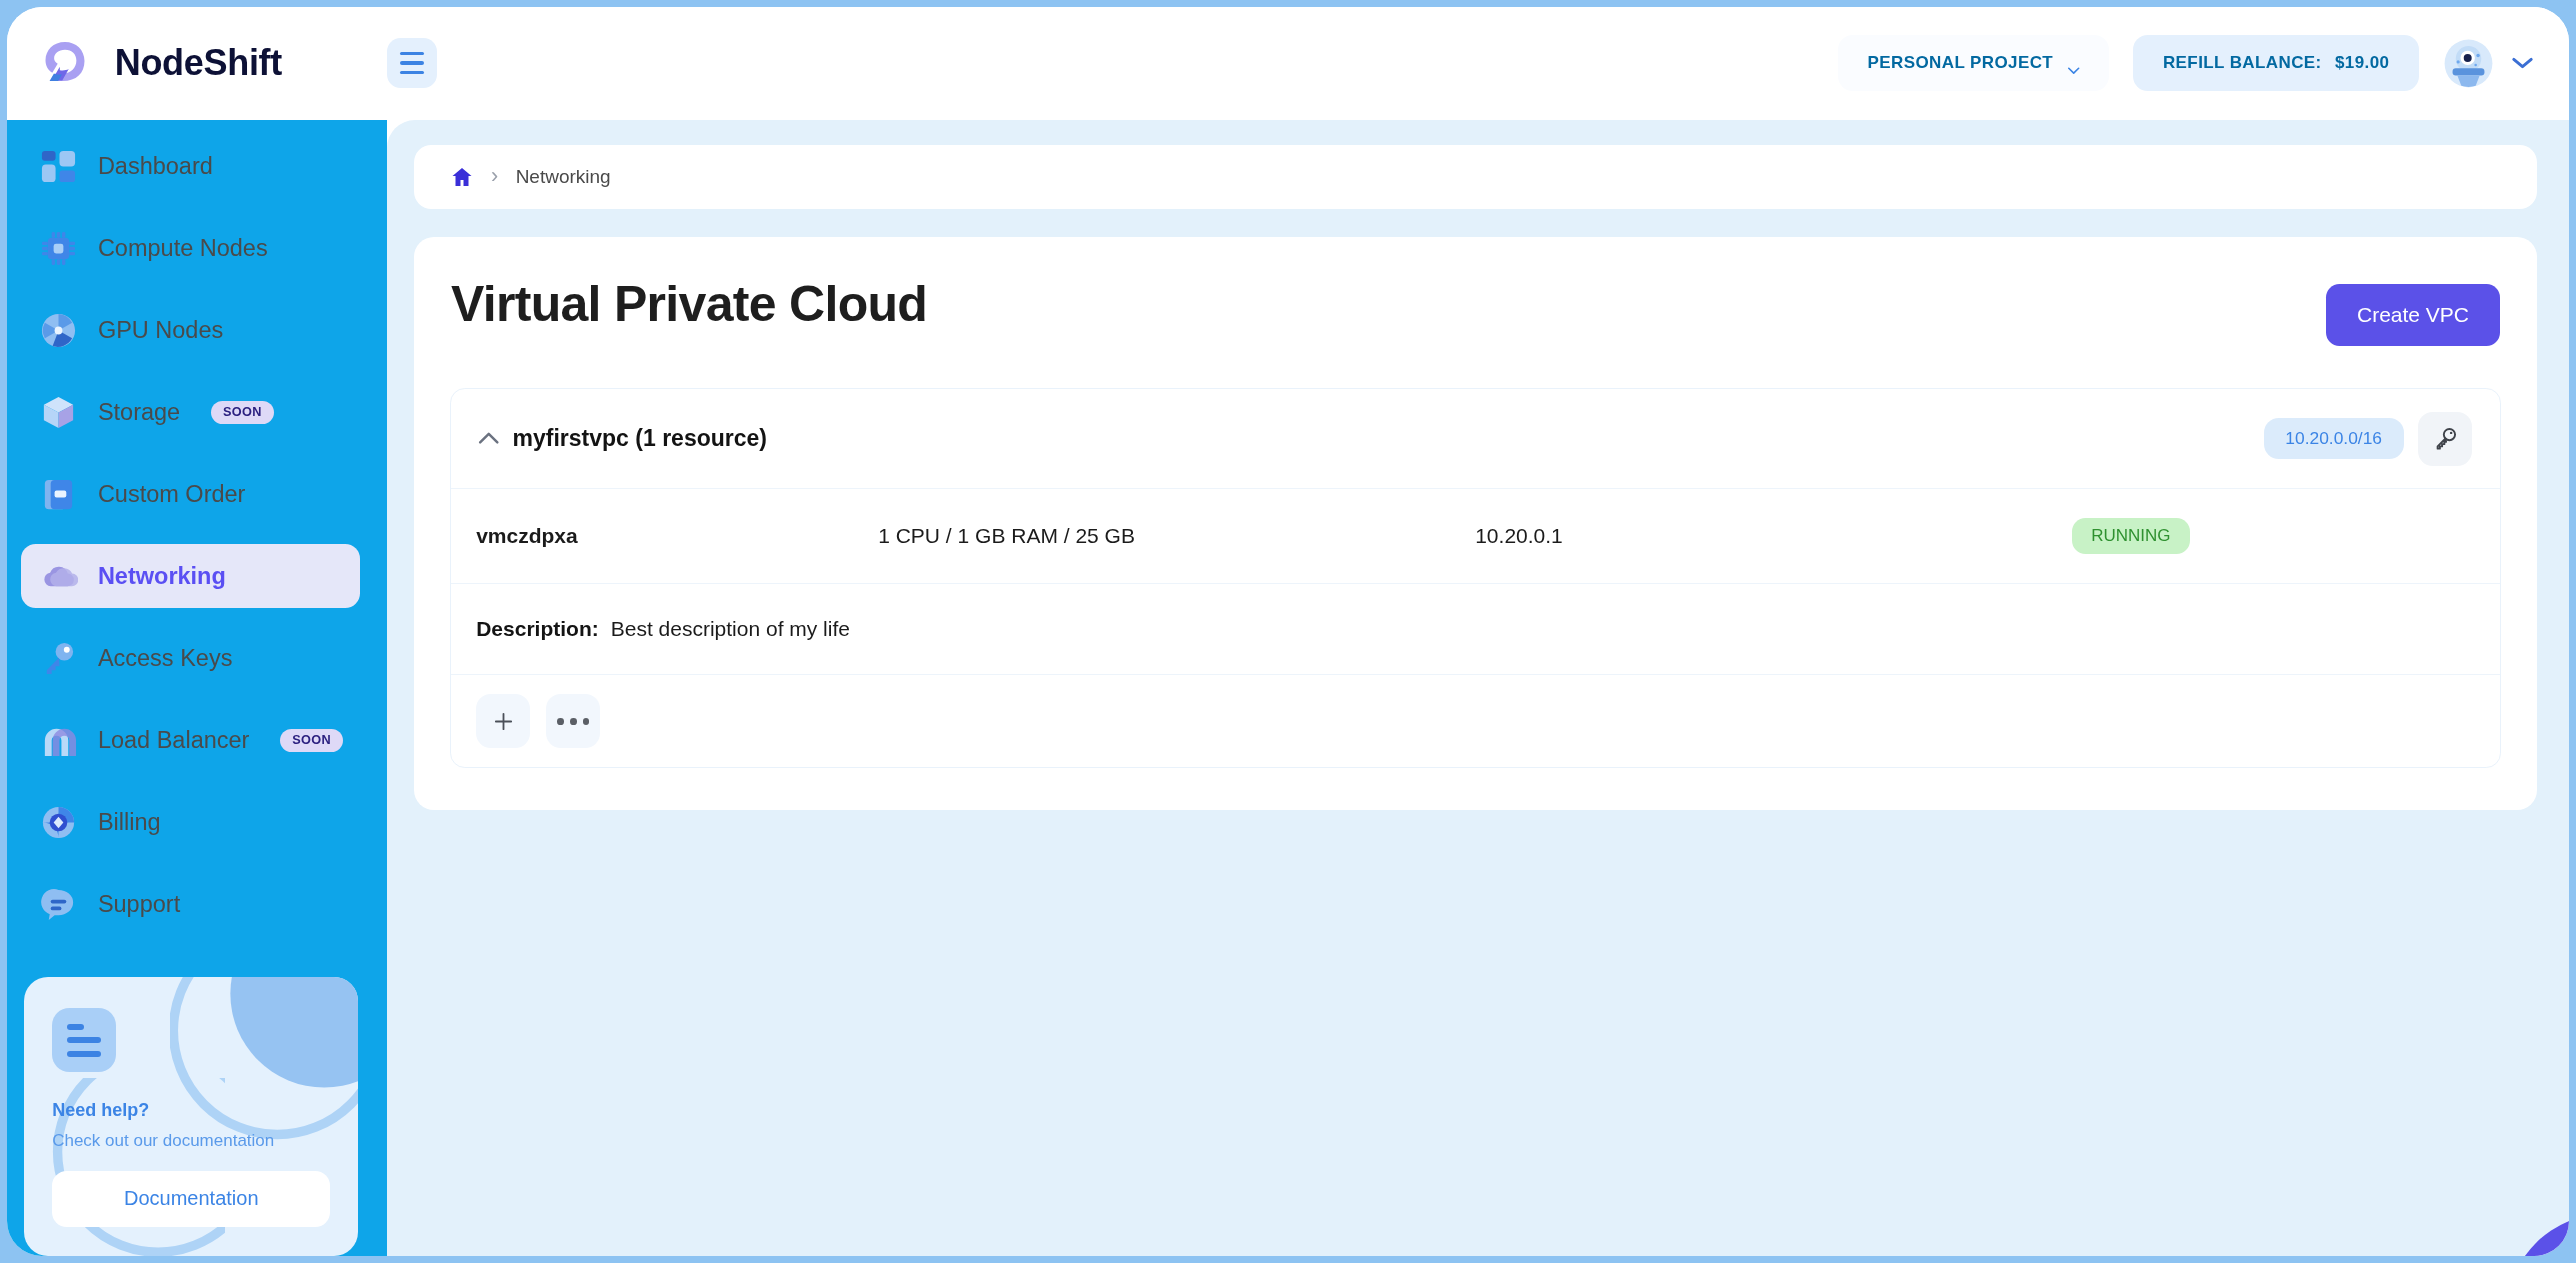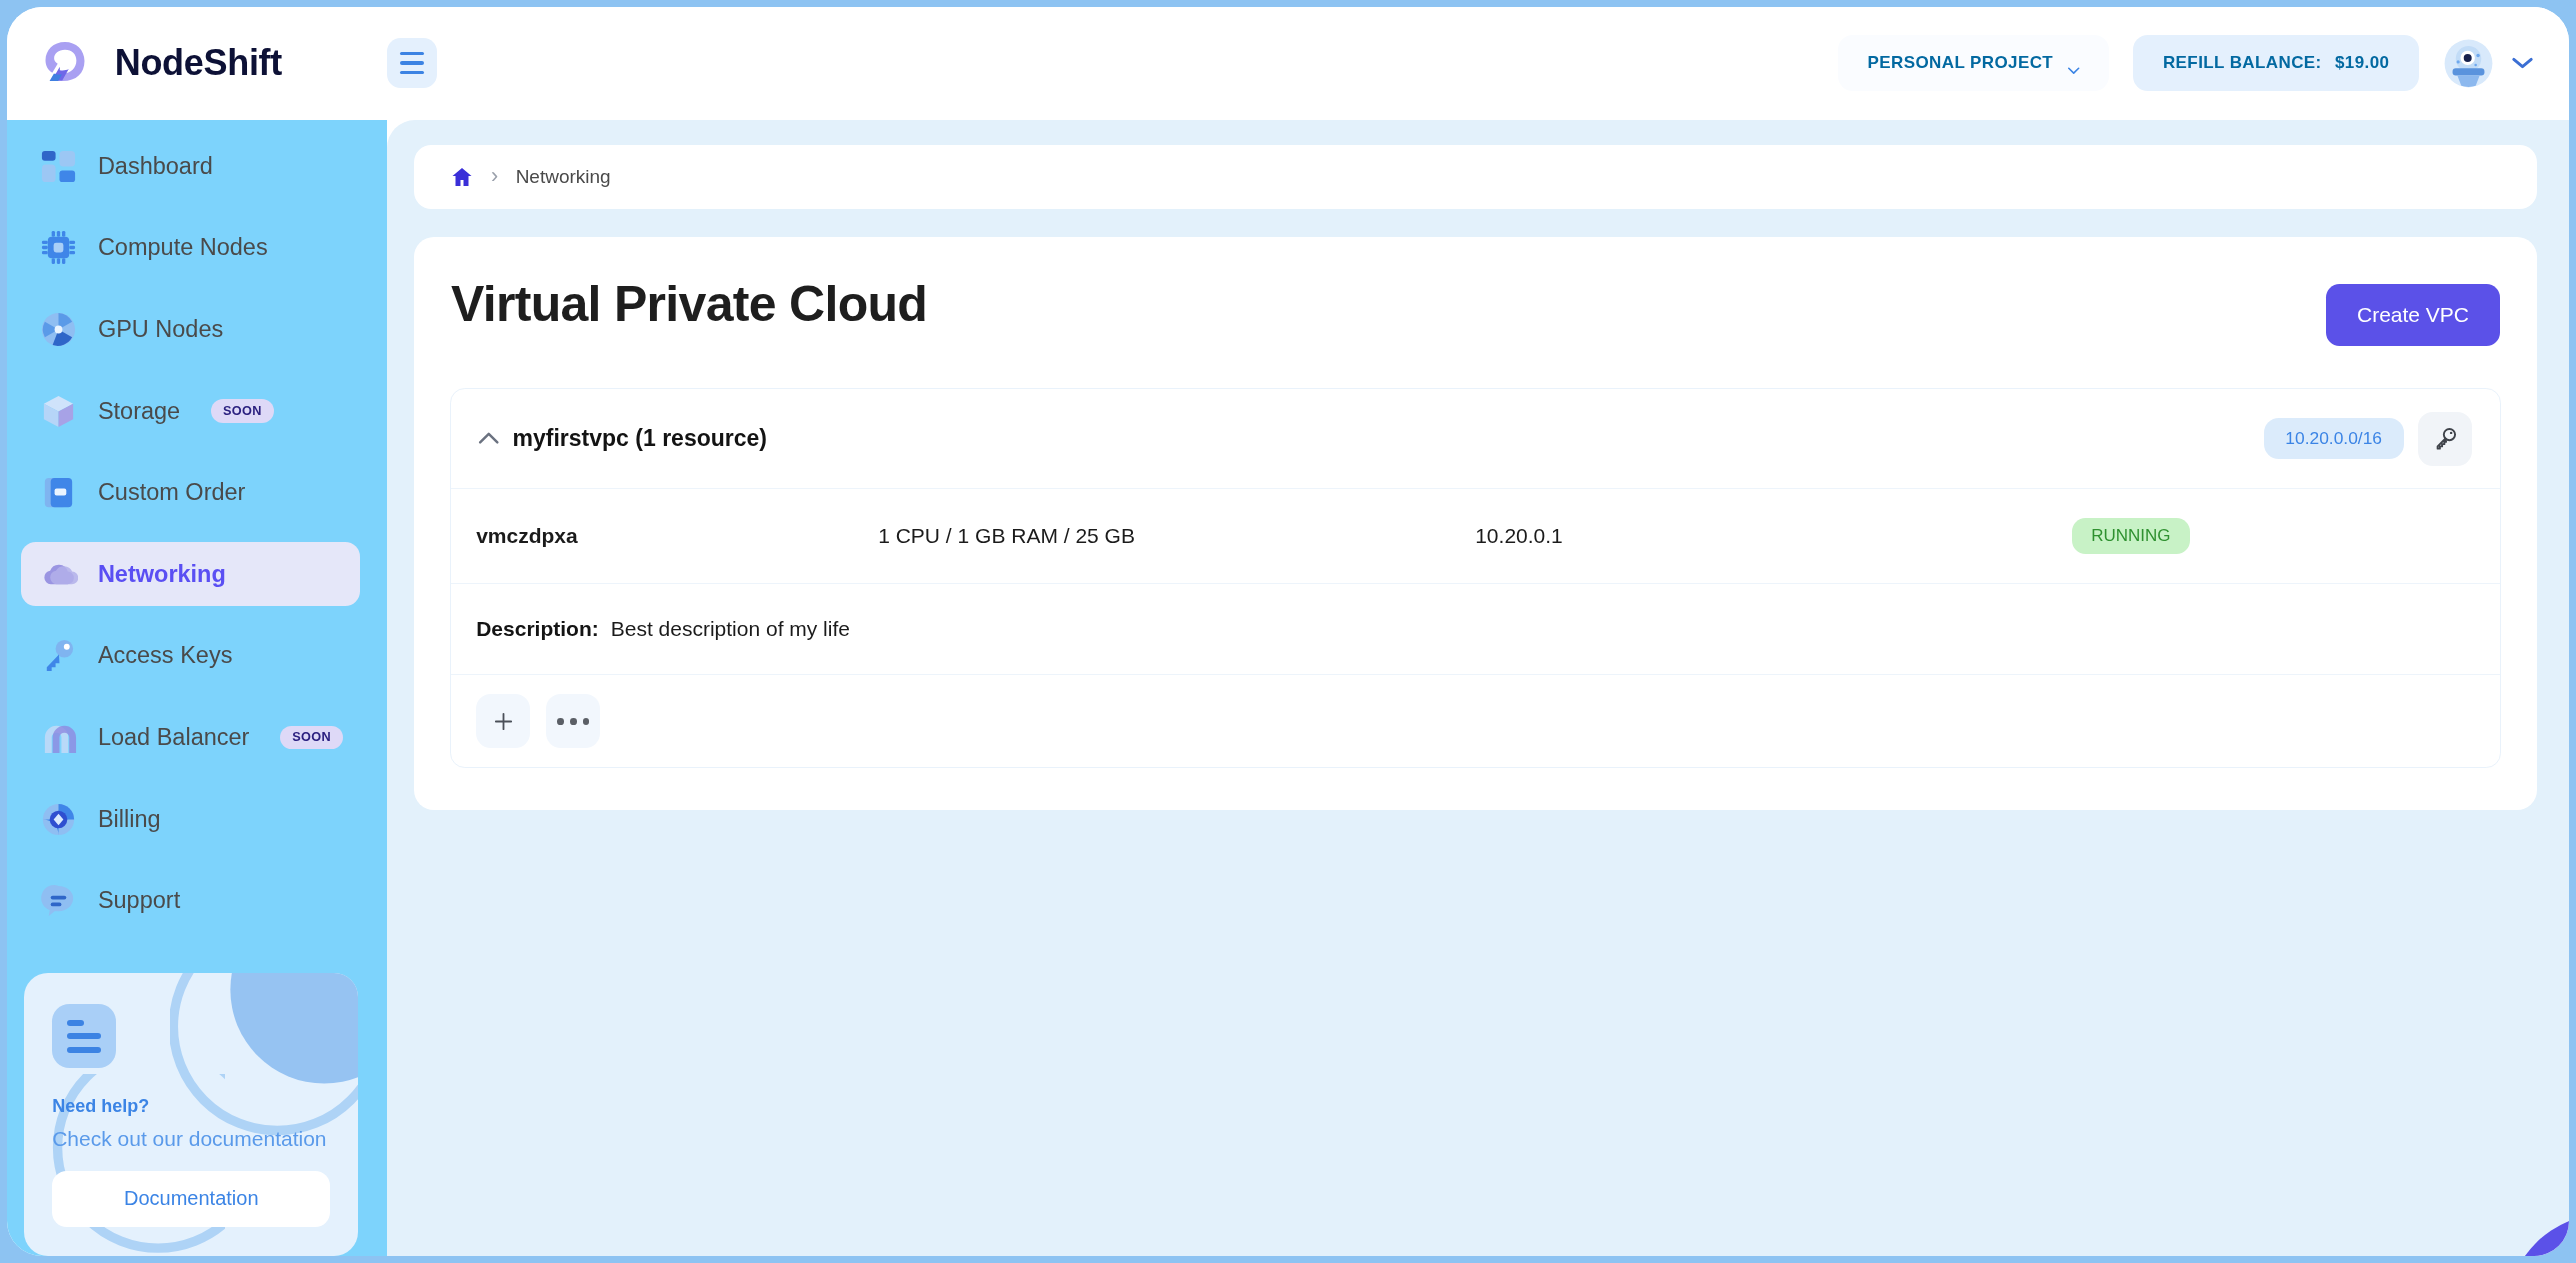--- a/index.html
+++ b/index.html
@@ -102,21 +102,21 @@
   #avatar { width: 51px; height: 51px; flex: 0 0 51px; border-radius: 50%; }
   #user-chevron { width: 23px; height: 13.4px; }
 
   
   #body-split { flex: 1; display: flex; min-height: 0; position: relative; }
 
   
   #sidebar {
     width: 380px;
     flex: 0 0 380px;
-    background: #7dd3fc;
+    background: #0ea5e9;
     display: flex;
     flex-direction: column;
     padding: 14.8px 27px 0 14.8px;
     position: relative;
     z-index: 20;
   }
   .nav-item {
     height: 66px;
     display: flex;
     align-items: center;
@@ -173,21 +173,21 @@
   }
   #help-doc-icon i { display: block; height: 6px; border-radius: 3.4px; background: #3c83e3; }
   #help-title {
     position: relative; z-index: 2;
     margin-top: 28px;
     font-size: 18px; font-weight: 700; color: #3b84e5;
   }
   #help-sub {
     position: relative; z-index: 2;
     margin-top: 9.4px;
-    font-size: 21px; color: #5a9aea;
+    font-size: 17px; color: #5a9aea;
   }
   #documentation-btn {
     position: relative; z-index: 2;
     margin-top: 20px;
     width: 100%;
     height: 56px;
     border-radius: 14.8px;
     background: #ffffff;
     color: #3b84e5;
     font-size: 20px;

